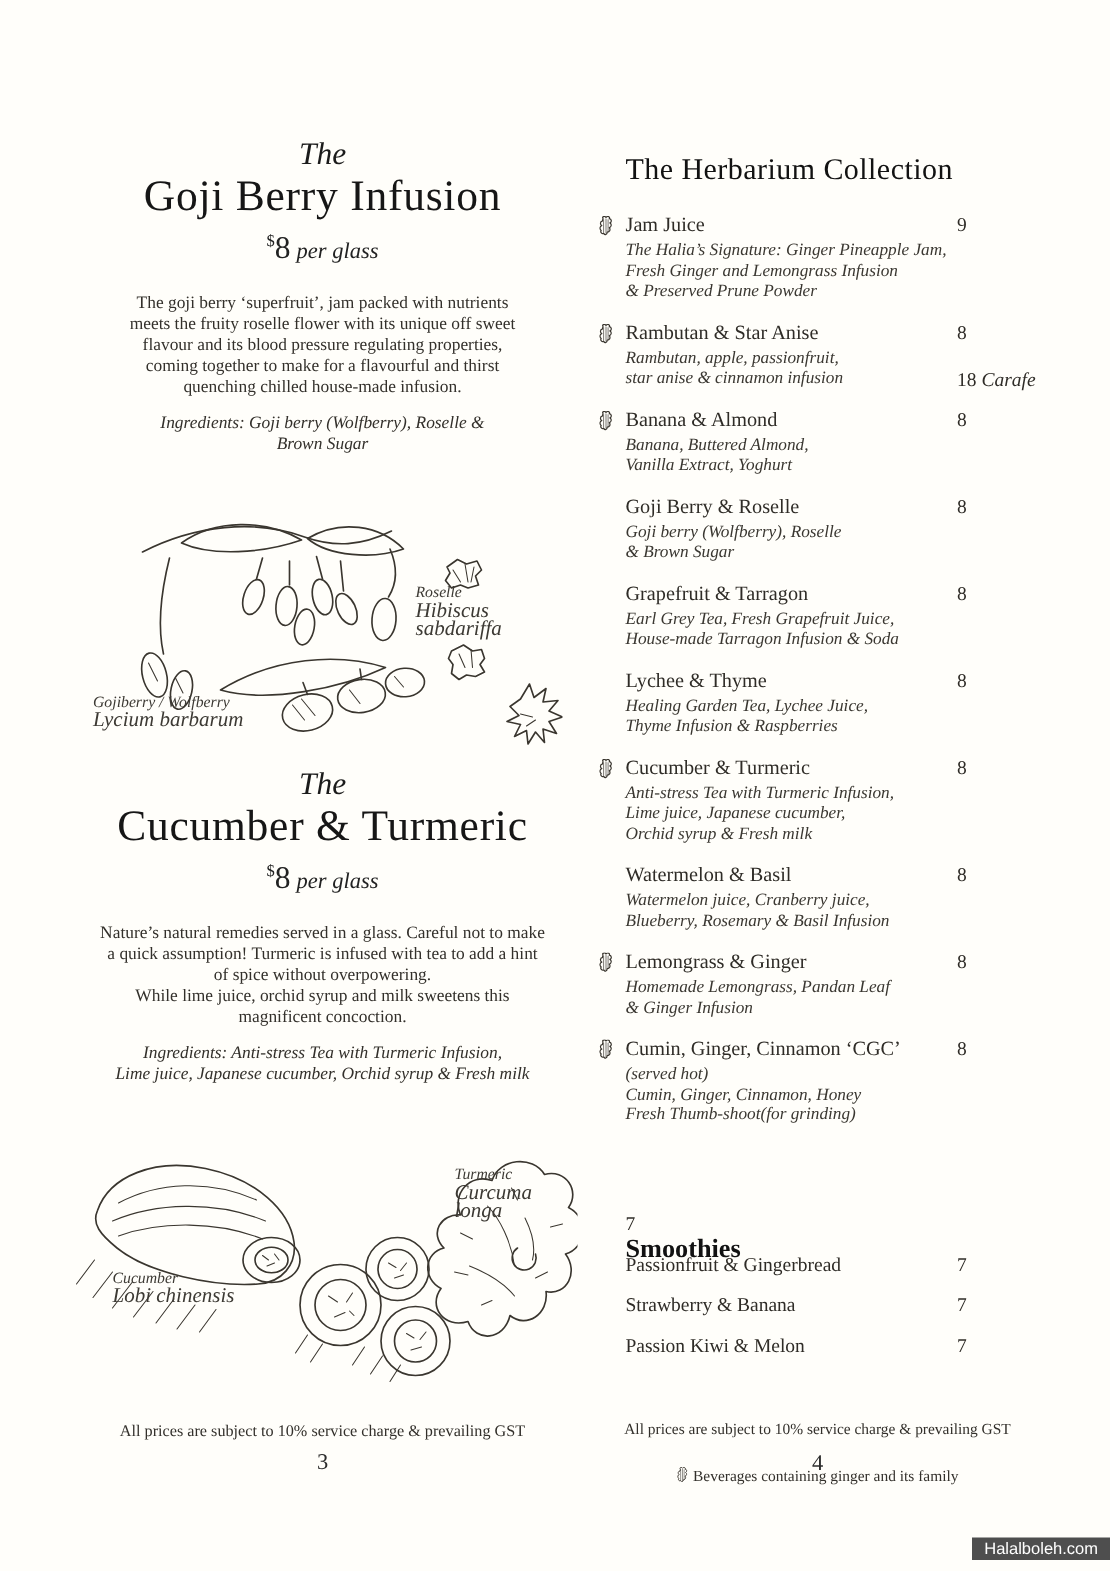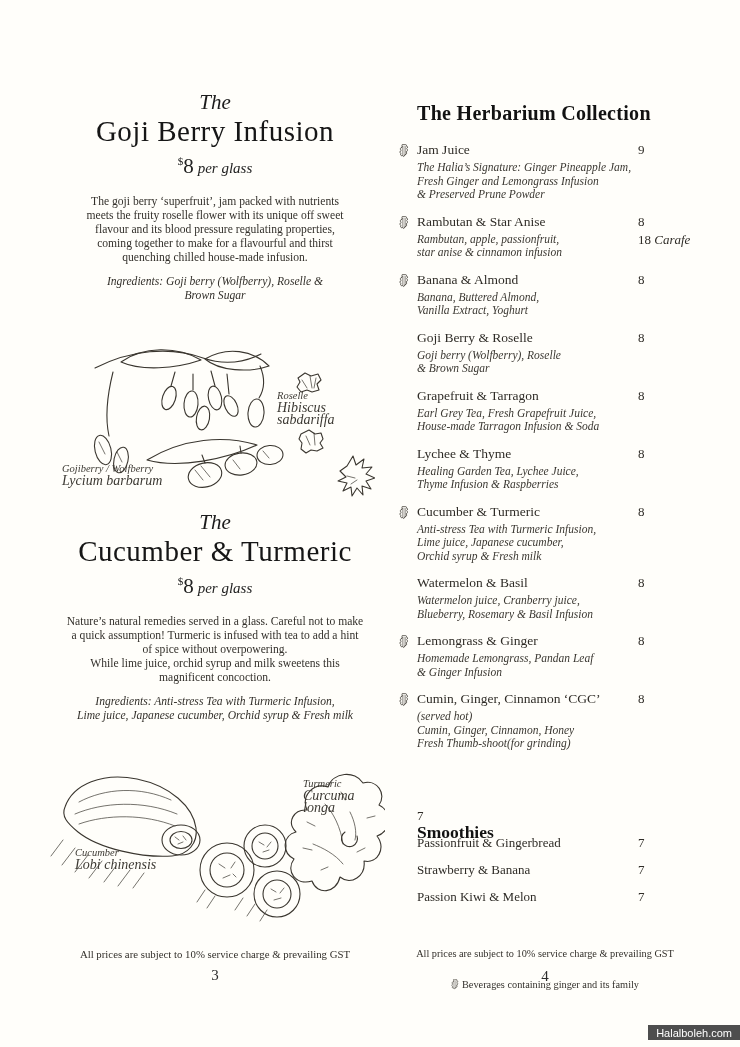--- a/index.html
+++ b/index.html
@@ -23,27 +23,27 @@
   .sketch{stroke:#3a362f;fill:none;stroke-width:1.1;stroke-linecap:round;stroke-linejoin:round;}
   .sketch .thin{stroke-width:.7;}
   .illus-label{position:absolute;font-style:italic;color:#3d3a34;line-height:12px;}
   .illus-label .nm{font-size:10.5px;}
   .illus-label .lat{font-size:14px;font-family:Liberation Serif, serif;}
 
   .foot-note{font-size:10.8px;color:#33302b;}
   .page-num{font-size:15px;color:#2c2c2c;}
 
   
-  .herb-title{font-size:20px;font-weight:700;letter-spacing:.3px;color:#121212;margin:0;line-height:24px;}
+  .herb-title{font-size:20px;font-weight:400;letter-spacing:.3px;color:#121212;margin:0;line-height:24px;}
   .herb-item{position:relative;padding-left:17px;margin-bottom:12px;}
   .gicon{position:absolute;left:-1px;top:2px;width:10px;height:14px;}
   .irow{display:flex;font-size:13.5px;line-height:16px;color:#2f2c27;}
   .iname{flex:1;}
   .iprice{width:52px;font-size:13px;}
-  .ibody{display:flex;margin-top:3px;}
+  .ibody{display:flex;margin-top:3px;align-items:flex-end;}
   .idesc{flex:1;font-style:italic;font-size:11.5px;line-height:13.5px;color:#3a3731;white-space:pre-line;}
   .carafe{width:52px;font-size:13px;color:#2f2c27;white-space:nowrap;line-height:14px;}
   .carafe .c-label{font-style:italic;}
 
   .smoothies-title{font-size:17.5px;font-weight:700;color:#121212;margin:0;line-height:22px;}
   .smoothie-row{display:flex;padding-left:17px;font-size:13px;line-height:16px;color:#2f2c27;height:27px;}
   .smoothie-row .iname{flex:1;}
 
   .rfoot{font-size:10.3px;color:#33302b;line-height:13px;}
   .rfoot .mini{width:8px;height:11px;vertical-align:-2px;margin-right:3px;}

